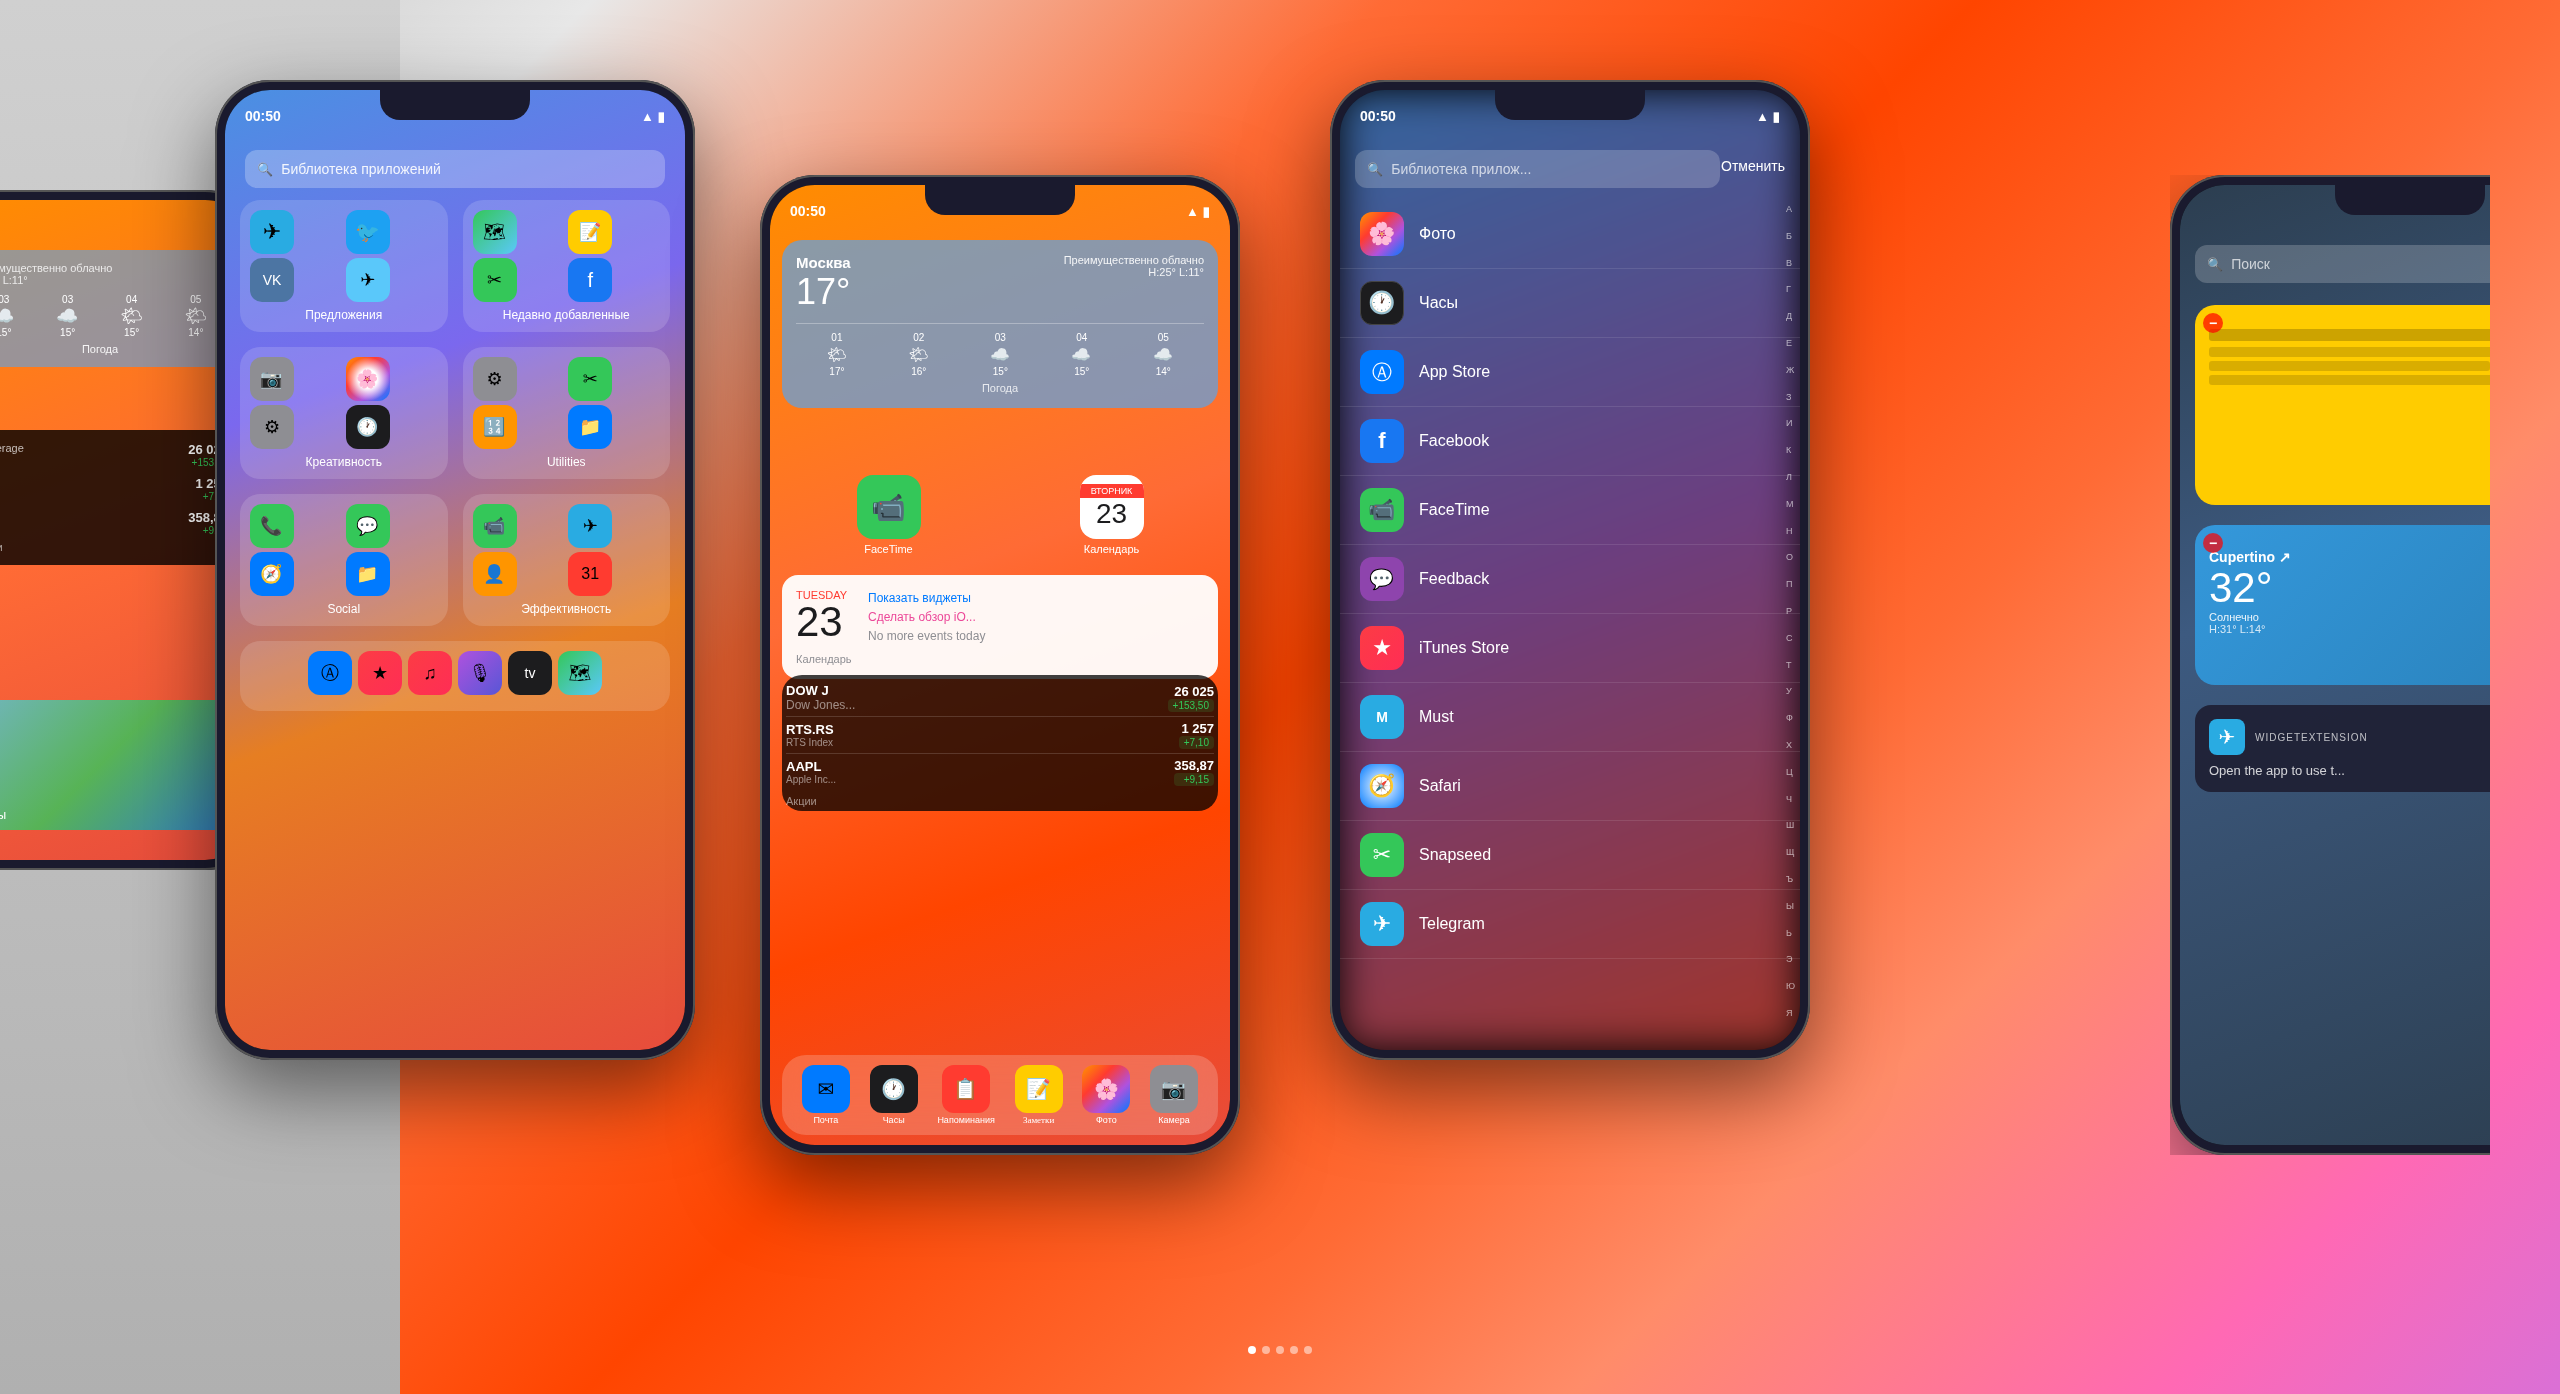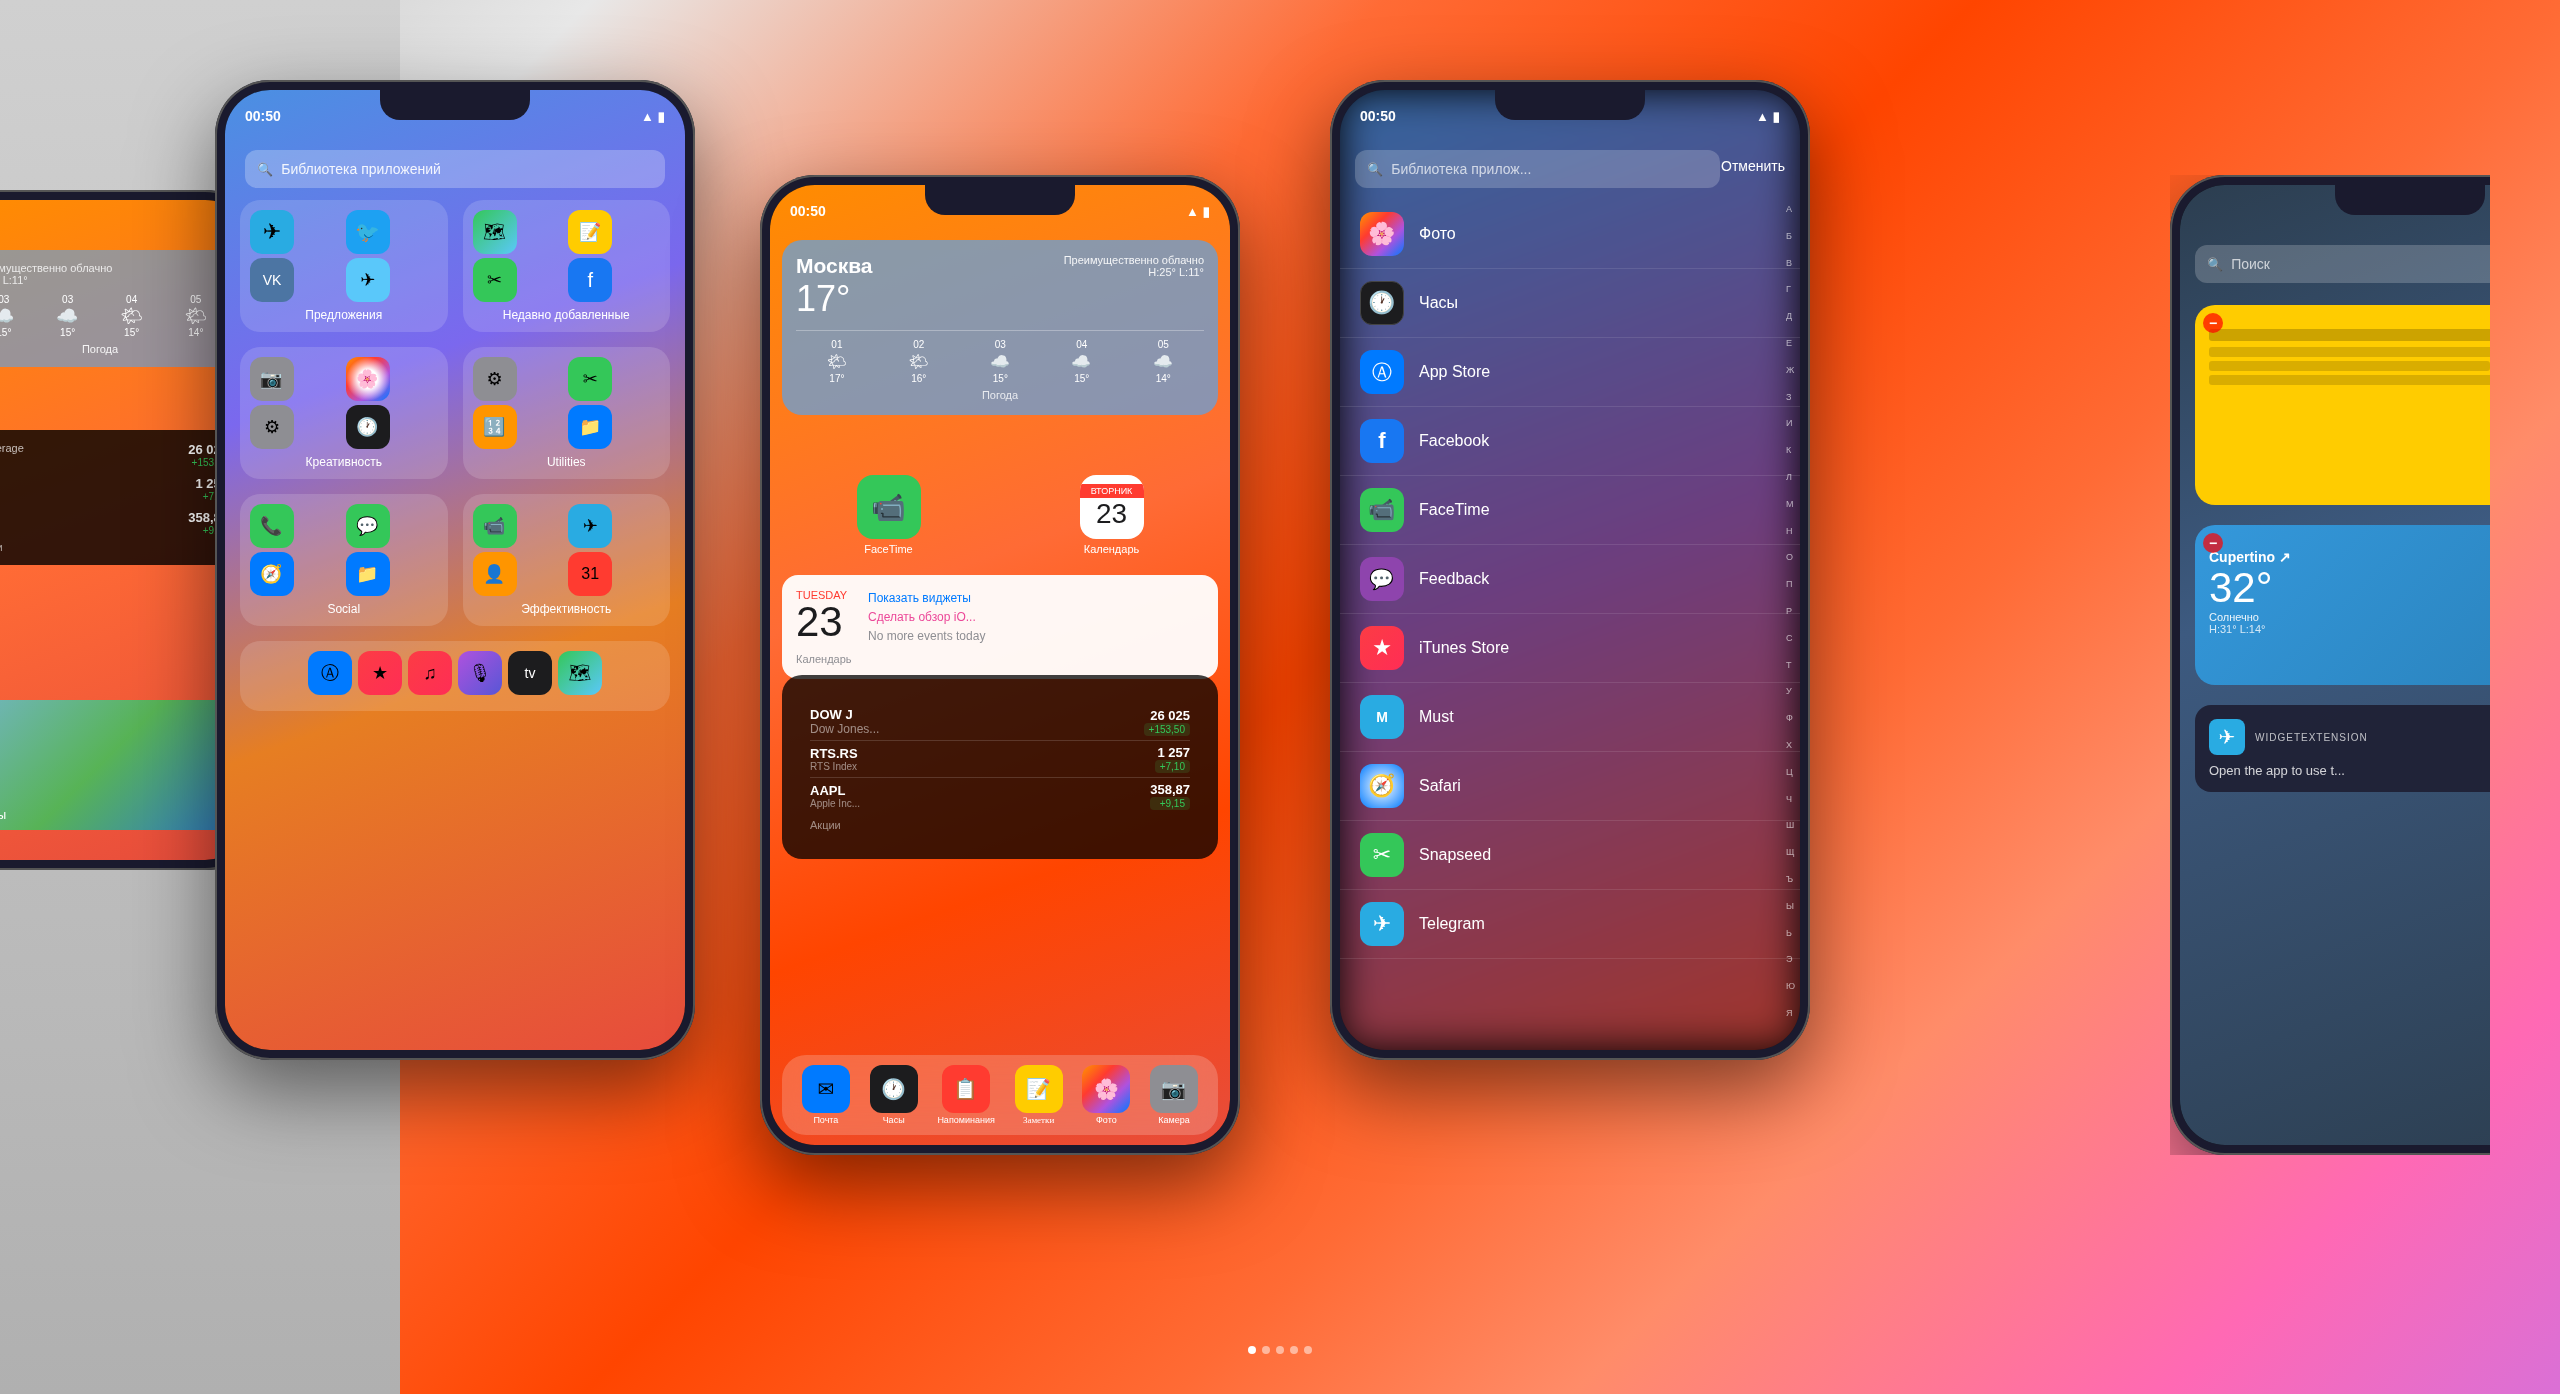--- a/index.html
+++ b/index.html
@@ -278,21 +278,21 @@
       padding: 14px;
       color: #fff;
     }
 
     .home-stocks-widget {
       position: absolute;
       top: 490px;
       left: 12px; right: 12px;
       background: rgba(0,0,0,0.75);
       border-radius: 20px;
-      padding: 28px;
+      padding: 4px;
       color: #fff;
     }
 
     
     .phone1-screen {
       position: absolute;
       inset: 0;
       background: linear-gradient(160deg, #ff8c00 0%, #ff6b35 50%, #e74c3c 100%);
     }
 
@@ -497,21 +497,21 @@
         <span class="status-time">00:50</span>
         <div class="status-icons">
           <span>▲</span>
           <span>▮</span>
         </div>
       </div>
 
       <div class="home-weather-widget">
         <div style="display:flex; justify-content:space-between; align-items:flex-start;">
           <div>
-            <div style="font-size:21px; font-weight:600;">Москва</div>
+            <div style="font-size:15px; font-weight:600;">Москва</div>
             <div style="font-size:36px; font-weight:200;">17°</div>
           </div>
           <div style="text-align:right; font-size:11px; opacity:0.9;">
             <div>Преимущественно облачно</div>
             <div>H:25° L:11°</div>
           </div>
         </div>
         <div style="display:flex; justify-content:space-around; margin-top:10px; padding-top:8px; border-top:1px solid rgba(255,255,255,0.3);">
           <div style="text-align:center; font-size:10px;">
             <div>01</div>

